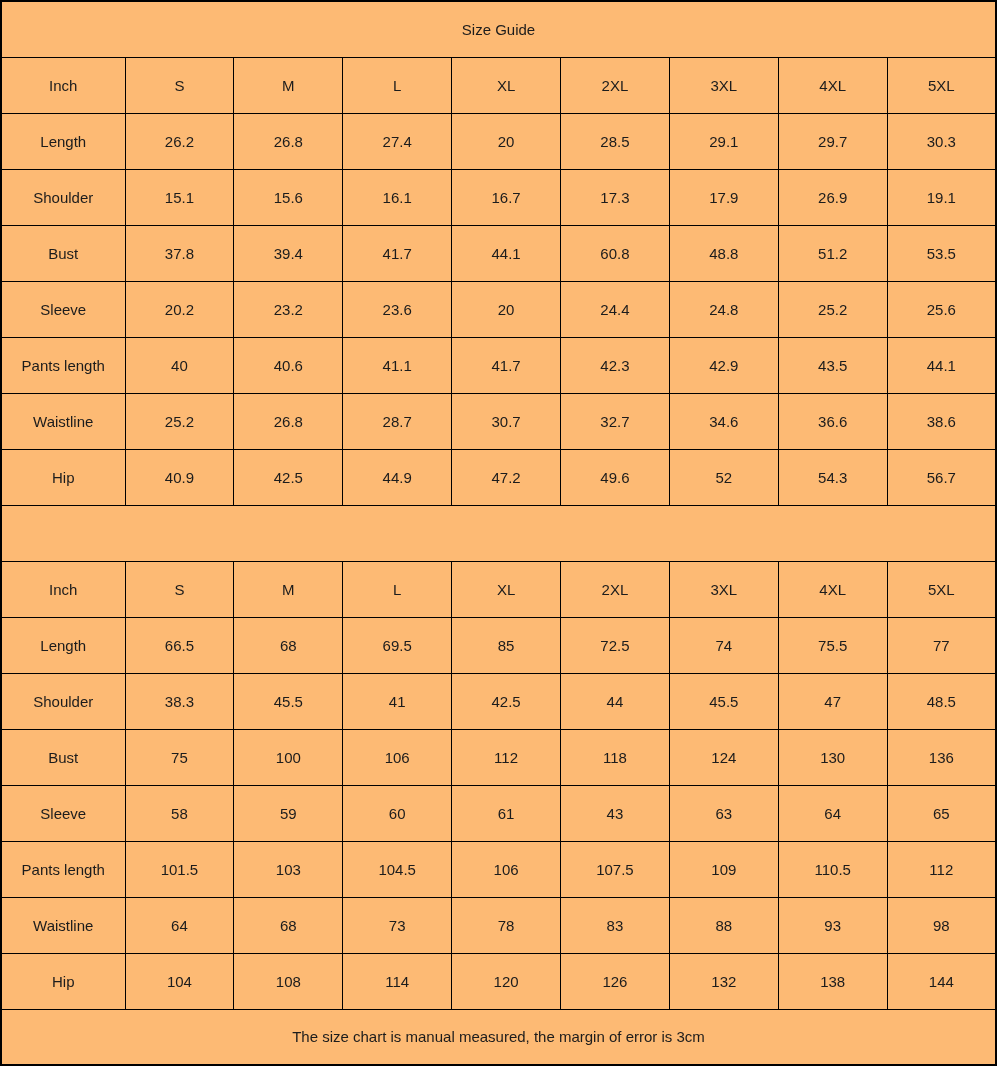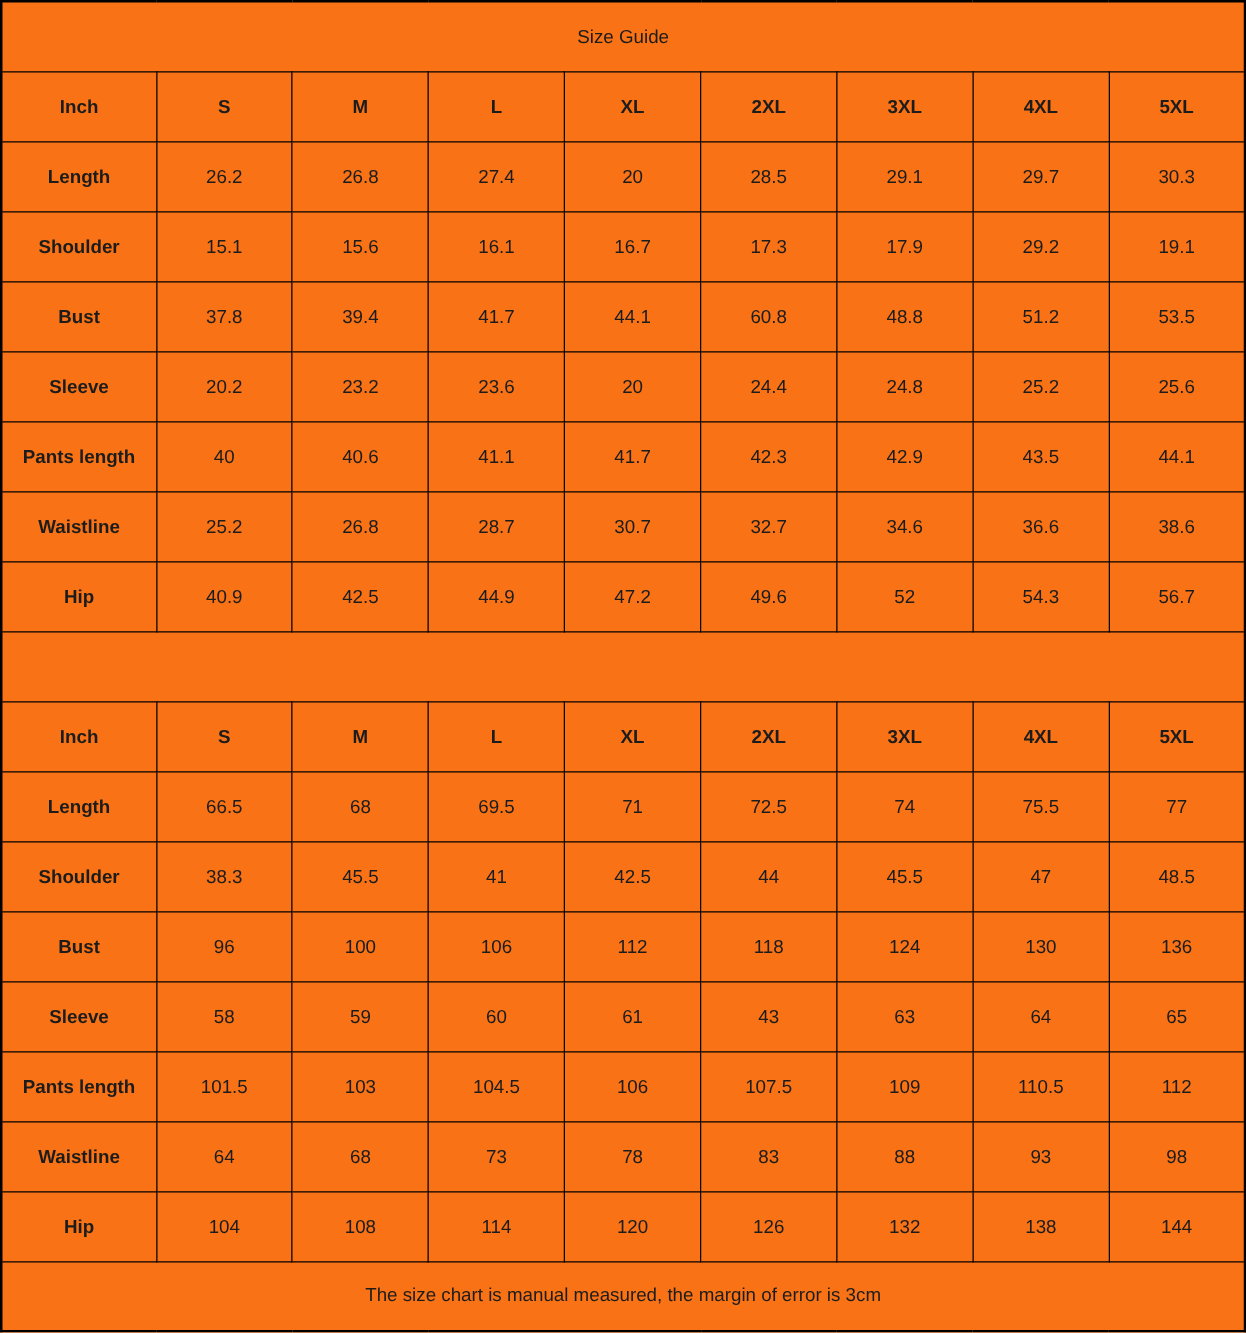--- a/index.html
+++ b/index.html
@@ -2,21 +2,21 @@
 <html><head>
 <meta charset="utf-8">
 <style>
   * { margin: 0; padding: 0; box-sizing: border-box; }
   html, body { background: #fff; }
   body { width: 997px; font-family: "Liberation Sans", sans-serif; }
 
   .sheet {
     width: 997px;
     height: 1066px;
-    background: #f97316;
+    background: #fdba74;
   }
 
   table.grid {
     width: 997px;
     border-collapse: collapse;
     table-layout: fixed;
     border: 2px solid #000;
   }
 
   table.grid td {
@@ -25,21 +25,21 @@
     text-align: center;
     vertical-align: middle;
     font-family: "Liberation Sans", sans-serif;
     font-size: 15px;
     color: #1c1c1c;
     overflow: hidden;
     white-space: nowrap;
   }
 
   td.b {
-    font-weight: bold;
+    font-weight: normal;
     font-size: 16px;
     color: #000;
     margin-top: 40px;
   }
 
   td.title-cell {
     font-family: "Liberation Mono", "DejaVu Sans Mono", monospace;
     font-size: 21px;
     color: #111;
     height: 55px;
@@ -99,21 +99,21 @@
           <td>30.3</td>
         </tr>
         <tr>
           <td class="b">Shoulder</td>
           <td>15.1</td>
           <td>15.6</td>
           <td>16.1</td>
           <td>16.7</td>
           <td>17.3</td>
           <td>17.9</td>
-          <td>29.2</td>
+          <td>26.9</td>
           <td>19.1</td>
         </tr>
         <tr>
           <td class="b">Bust</td>
           <td>37.8</td>
           <td>39.4</td>
           <td>41.7</td>
           <td>44.1</td>
           <td>60.8</td>
           <td>48.8</td>
@@ -180,40 +180,40 @@
           <td class="b">2XL</td>
           <td class="b">3XL</td>
           <td class="b">4XL</td>
           <td class="b">5XL</td>
         </tr>
         <tr>
           <td class="b">Length</td>
           <td>66.5</td>
           <td>68</td>
           <td>69.5</td>
-          <td>71</td>
+          <td>85</td>
           <td>72.5</td>
           <td>74</td>
           <td>75.5</td>
           <td>77</td>
         </tr>
         <tr>
           <td class="b">Shoulder</td>
           <td>38.3</td>
           <td>45.5</td>
           <td>41</td>
           <td>42.5</td>
           <td>44</td>
           <td>45.5</td>
           <td>47</td>
           <td>48.5</td>
         </tr>
         <tr>
           <td class="b">Bust</td>
-          <td>96</td>
+          <td>75</td>
           <td>100</td>
           <td>106</td>
           <td>112</td>
           <td>118</td>
           <td>124</td>
           <td>130</td>
           <td>136</td>
         </tr>
         <tr>
           <td class="b">Sleeve</td>

